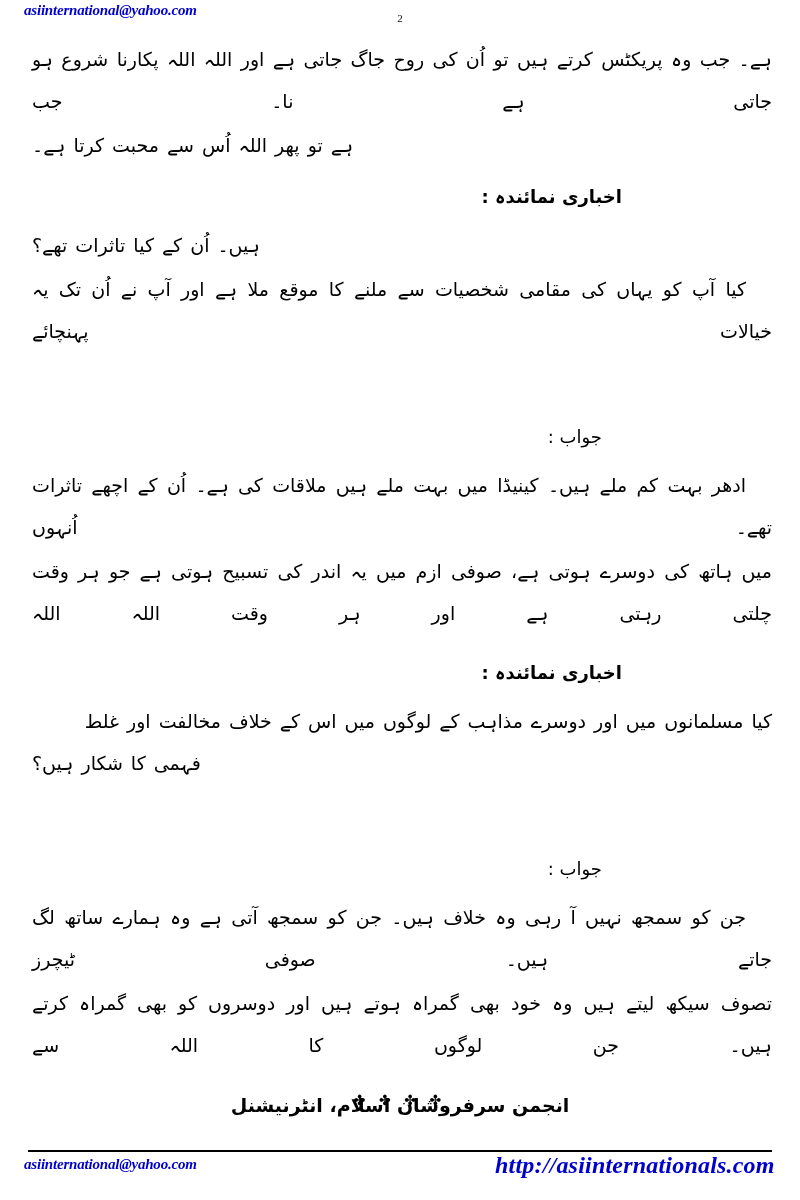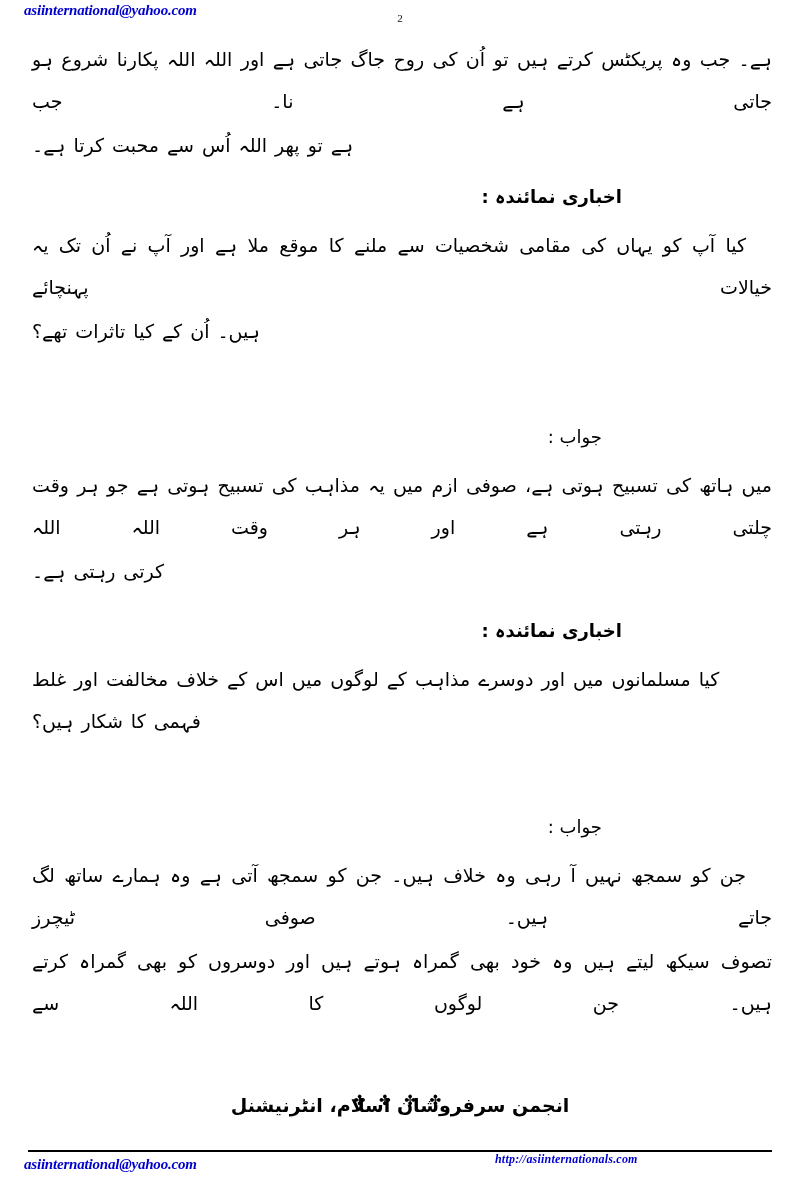--- a/index.html
+++ b/index.html
@@ -69,21 +69,21 @@
     margin: 0 0 2px 0;
     font-size: 19px;
     line-height: 42px;
     letter-spacing: 0px;
     word-spacing: 2px;
     text-align: justify;
     text-align-last: justify;
     direction: rtl;
   }
   .para.last {
-    text-align: left;            
+    text-align: right;            
     text-align-last: left;
   }
   .para.indent {
     text-indent: 26px;
   }
 
   .block {
     margin: 0 0 4px 0;
   }
 
@@ -154,21 +154,21 @@
     color: #0000cc;
     white-space: nowrap;
   }
   .footer-url {
     position: absolute;
     left: 495px;
     top: 1152px;
     font-family: "Liberation Serif", "DejaVu Serif", serif;
     font-style: italic;
     font-weight: bold;
-    font-size: 12px;
+    font-size: 24px;
     letter-spacing: 0.2px;
     color: #0000cc;
     white-space: nowrap;
   }
 </style>
 </head>
 <body>
 
 <div class="page">
 
@@ -184,31 +184,31 @@
     </div>
 
     <div class="gap-sm"></div>
 
     <div class="block">
 
       <p class="urdu label-line label-reporter">اخباری نمائندہ :</p>
 
       <div class="gap-sm"></div>
 
+      <p class="urdu para last">ہیں۔ اُن کے کیا تاثرات تھے؟</p>
       <p class="urdu para indent">کیا آپ کو یہاں کی مقامی شخصیات سے ملنے کا موقع ملا ہے اور آپ نے اُن تک یہ خیالات پہنچائے</p>
-      <p class="urdu para last">ہیں۔ اُن کے کیا تاثرات تھے؟</p>
 
       <div class="gap-md"></div>
 
       <p class="urdu label-line label-answer">جواب :</p>
 
       <div class="gap-sm"></div>
 
-      <p class="urdu para">میں ہاتھ کی تسبیح ہوتی ہے، صوفی ازم میں یہ مذاہب کی تسبیح ہوتی ہے جو ہر وقت چلتی رہتی ہے اور ہر وقت اللہ اللہ</p>
-      <p class="urdu para last">کرتی رہتی ہے۔</p>
+      <p class="urdu para indent">ادھر بہت کم ملے ہیں۔ کینیڈا میں بہت ملے ہیں ملاقات کی ہے۔ اُن کے اچھے تاثرات تھے۔ اُنہوں</p>
+      <p class="urdu para">میں ہاتھ کی دوسرے ہوتی ہے، صوفی ازم میں یہ اندر کی تسبیح ہوتی ہے جو ہر وقت چلتی رہتی ہے اور ہر وقت اللہ اللہ</p>
     </div>
 
     <div class="gap-md"></div>
 
     <div class="block">
 
       <p class="urdu label-line label-reporter">اخباری نمائندہ :</p>
 
       <div class="gap-sm"></div>
 

